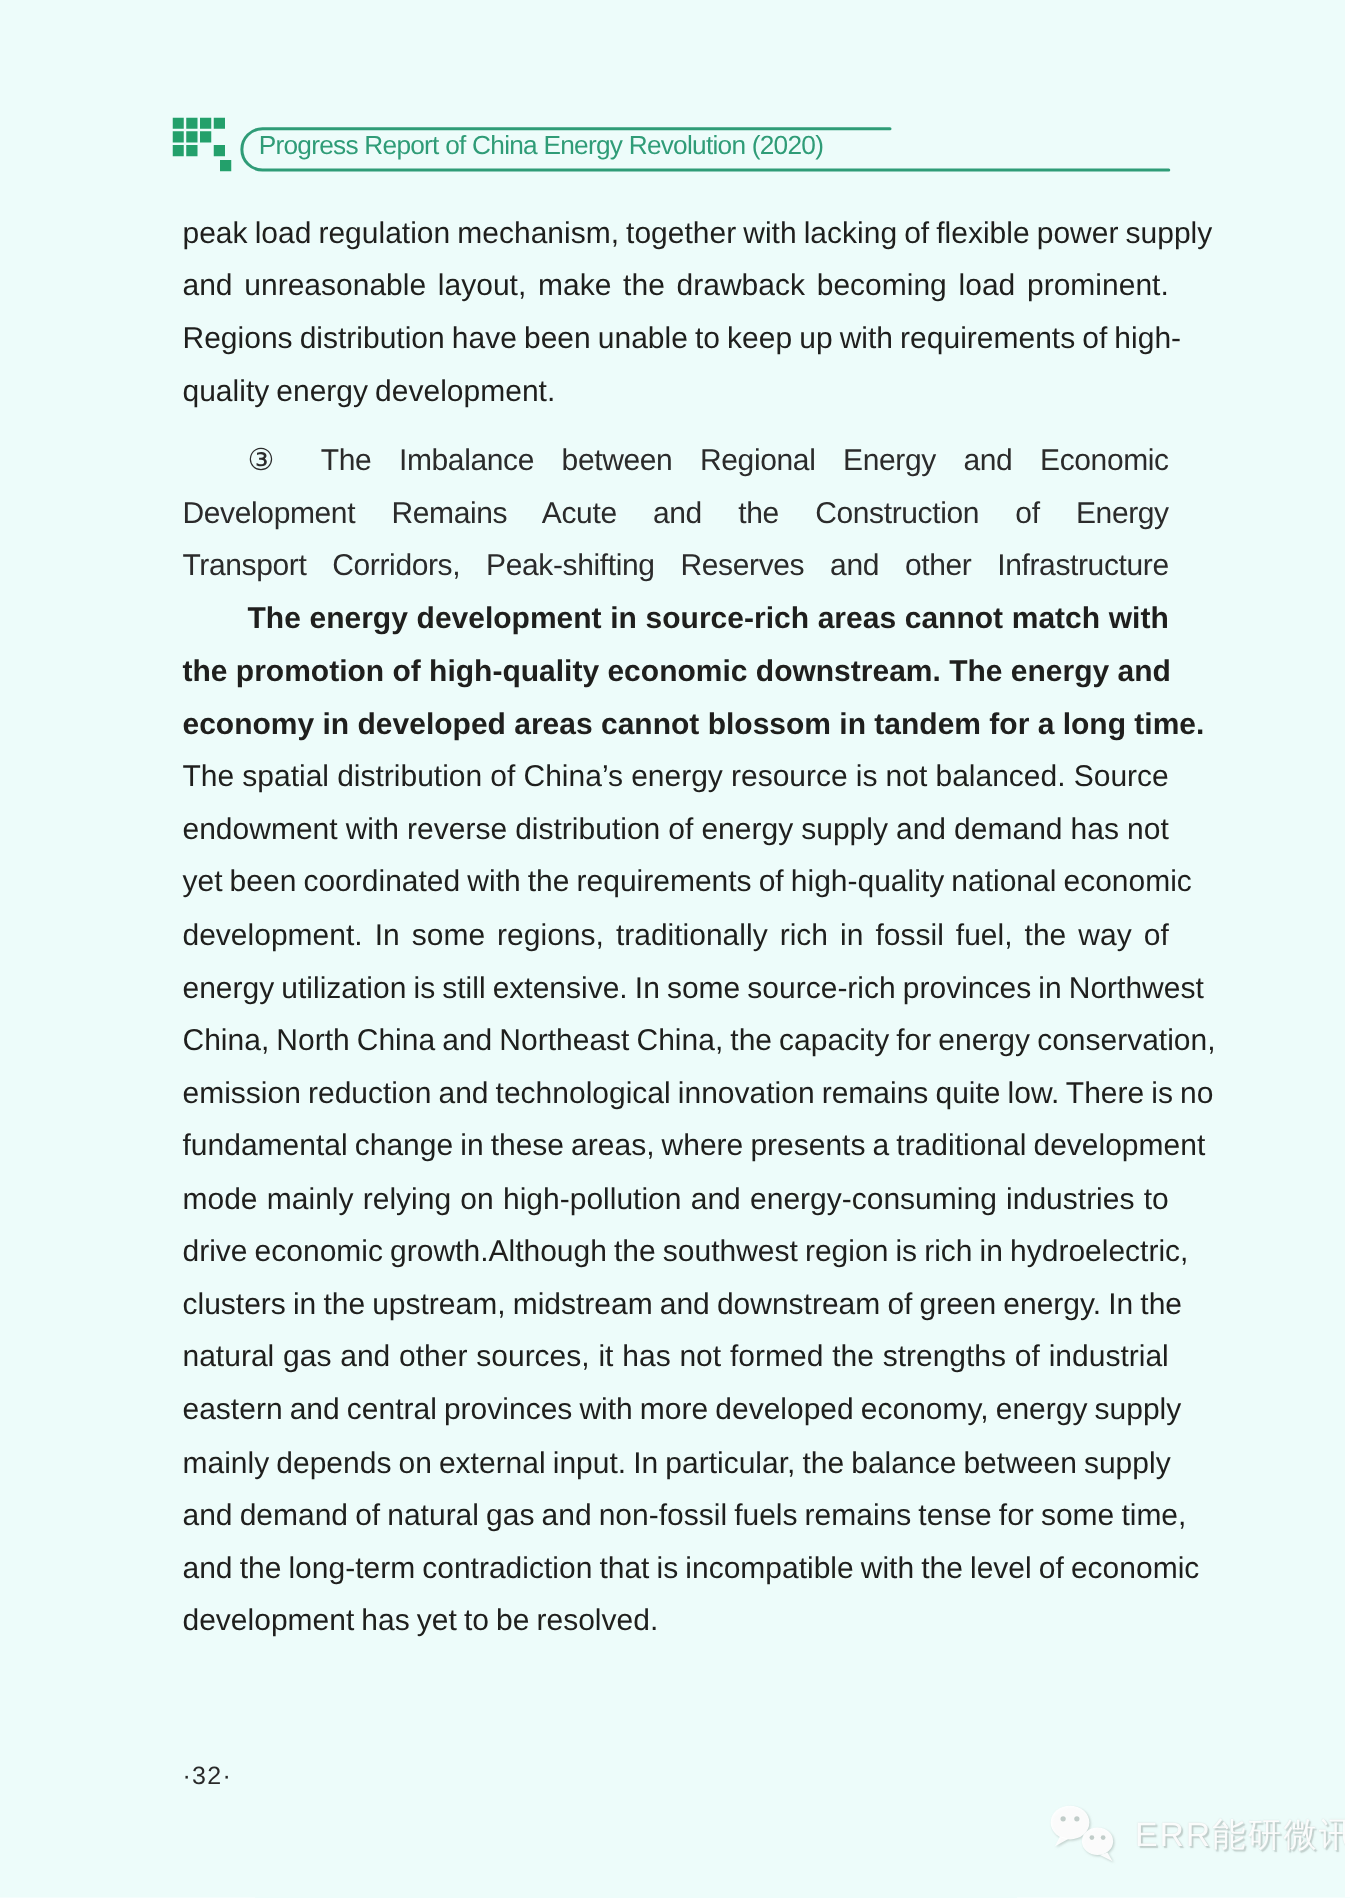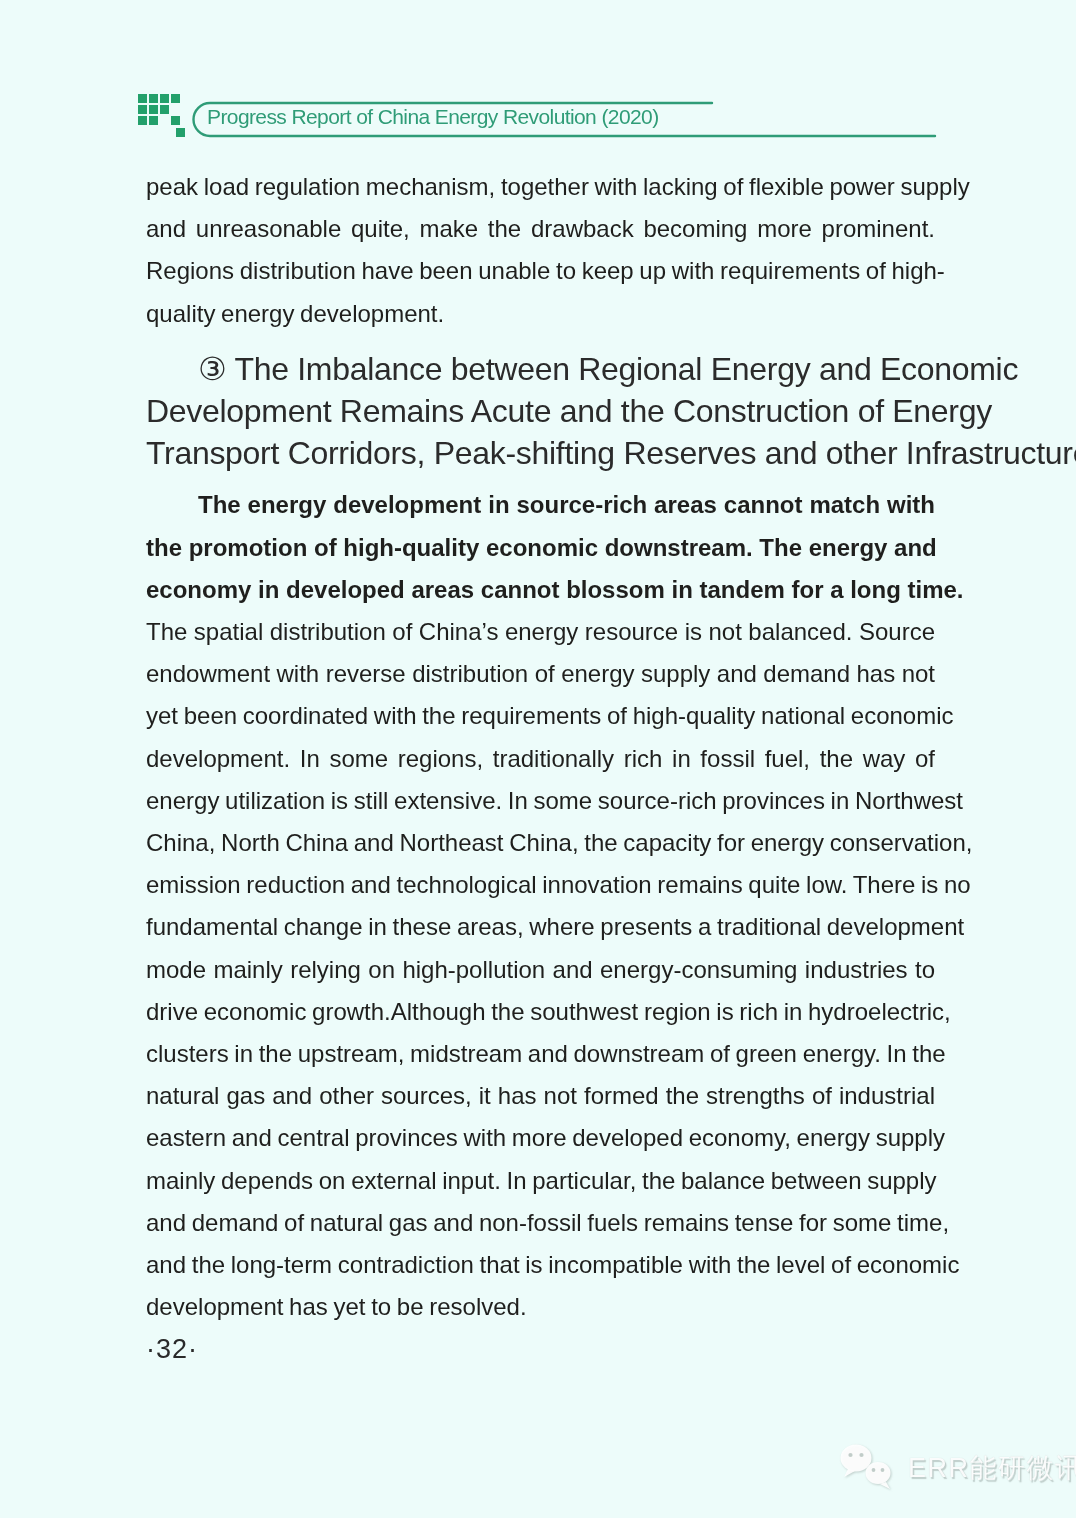--- a/index.html
+++ b/index.html
@@ -25,38 +25,38 @@
   .content{position:absolute;left:146px;top:166px;width:789px;}
   .para{margin:0;}
   .serif{
     font-family:Liberation Sans, sans-serif;
     font-size:24px;line-height:42.2px;color:var(--ink,#1f1f1d);
   }
   .serif .tline{word-spacing:-1px;}
   .heading{
     margin-top:13px;
     font-family:"Liberation Sans","DejaVu Sans",sans-serif;
-    font-size:32px;line-height:42.2px;letter-spacing:-0.3px;
+    font-size:24px;line-height:42.2px;letter-spacing:-0.3px;
     color:var(--heading-ink,#2b2b2b);
   }
-  .para-main{margin-top:10px;}
+  .para-main{margin-top:0;}
   .tline{
     text-align:justify;
     text-align-last:justify;
     white-space:nowrap;
     overflow:visible;
   }
   .tline.last{text-align-last:left;}
   .tline.indent{text-indent:52px;}
   .tline.bold{font-weight:bold;word-spacing:0;}
   
   .pageno{
-    position:absolute;left:146px;top:1334px;
+    position:absolute;left:146px;top:1410px;
     font-family:"Liberation Sans","DejaVu Sans",sans-serif;
-    font-size:27px;color:#2a2a2a;letter-spacing:1px;
+    font-size:20px;color:#2a2a2a;letter-spacing:1px;
   }
   .watermark{
     position:absolute;left:838px;top:1442px;
     display:flex;align-items:center;gap:10px;
   }
   .watermark .wm-icon{filter:drop-shadow(1.5px 1.5px 1px rgba(150,165,160,0.55));}
   .wm-text{
     font-family:"Liberation Sans","DejaVu Sans",sans-serif;
     font-size:27px;letter-spacing:1.5px;
     color:rgba(255,255,255,0.92);
@@ -87,21 +87,21 @@
     </svg>
     <svg class="hdr-capsule" width="760" height="44" viewBox="0 0 760 44">
       <path d="M 524,7 H 22 A 16.5,16.5 0 0 0 22,40 H 747" fill="none" stroke="#2f9c77" stroke-width="2.4" stroke-linecap="round"></path>
     </svg>
     <span class="hdr-title">Progress Report of China Energy Revolution (2020)</span>
   </header>
 
   <main class="content">
     <div class="para serif">
         <div class="tline">peak load regulation mechanism, together with lacking of flexible power supply</div>
-        <div class="tline">and unreasonable quite, make the drawback becoming more prominent.</div>
+        <div class="tline">and unreasonable layout, make the drawback becoming load prominent.</div>
         <div class="tline">Regions distribution have been unable to keep up with requirements of high-</div>
         <div class="tline last">quality energy development.</div>
       </div>
     <div class="para heading">
         <div class="tline indent">③ The Imbalance between Regional Energy and Economic</div>
         <div class="tline">Development Remains Acute and the Construction of Energy</div>
         <div class="tline">Transport Corridors, Peak-shifting Reserves and other Infrastructure</div>
       </div>
     <div class="para serif para-main">
         <div class="tline bold indent">The energy development in source-rich areas cannot match with</div>

